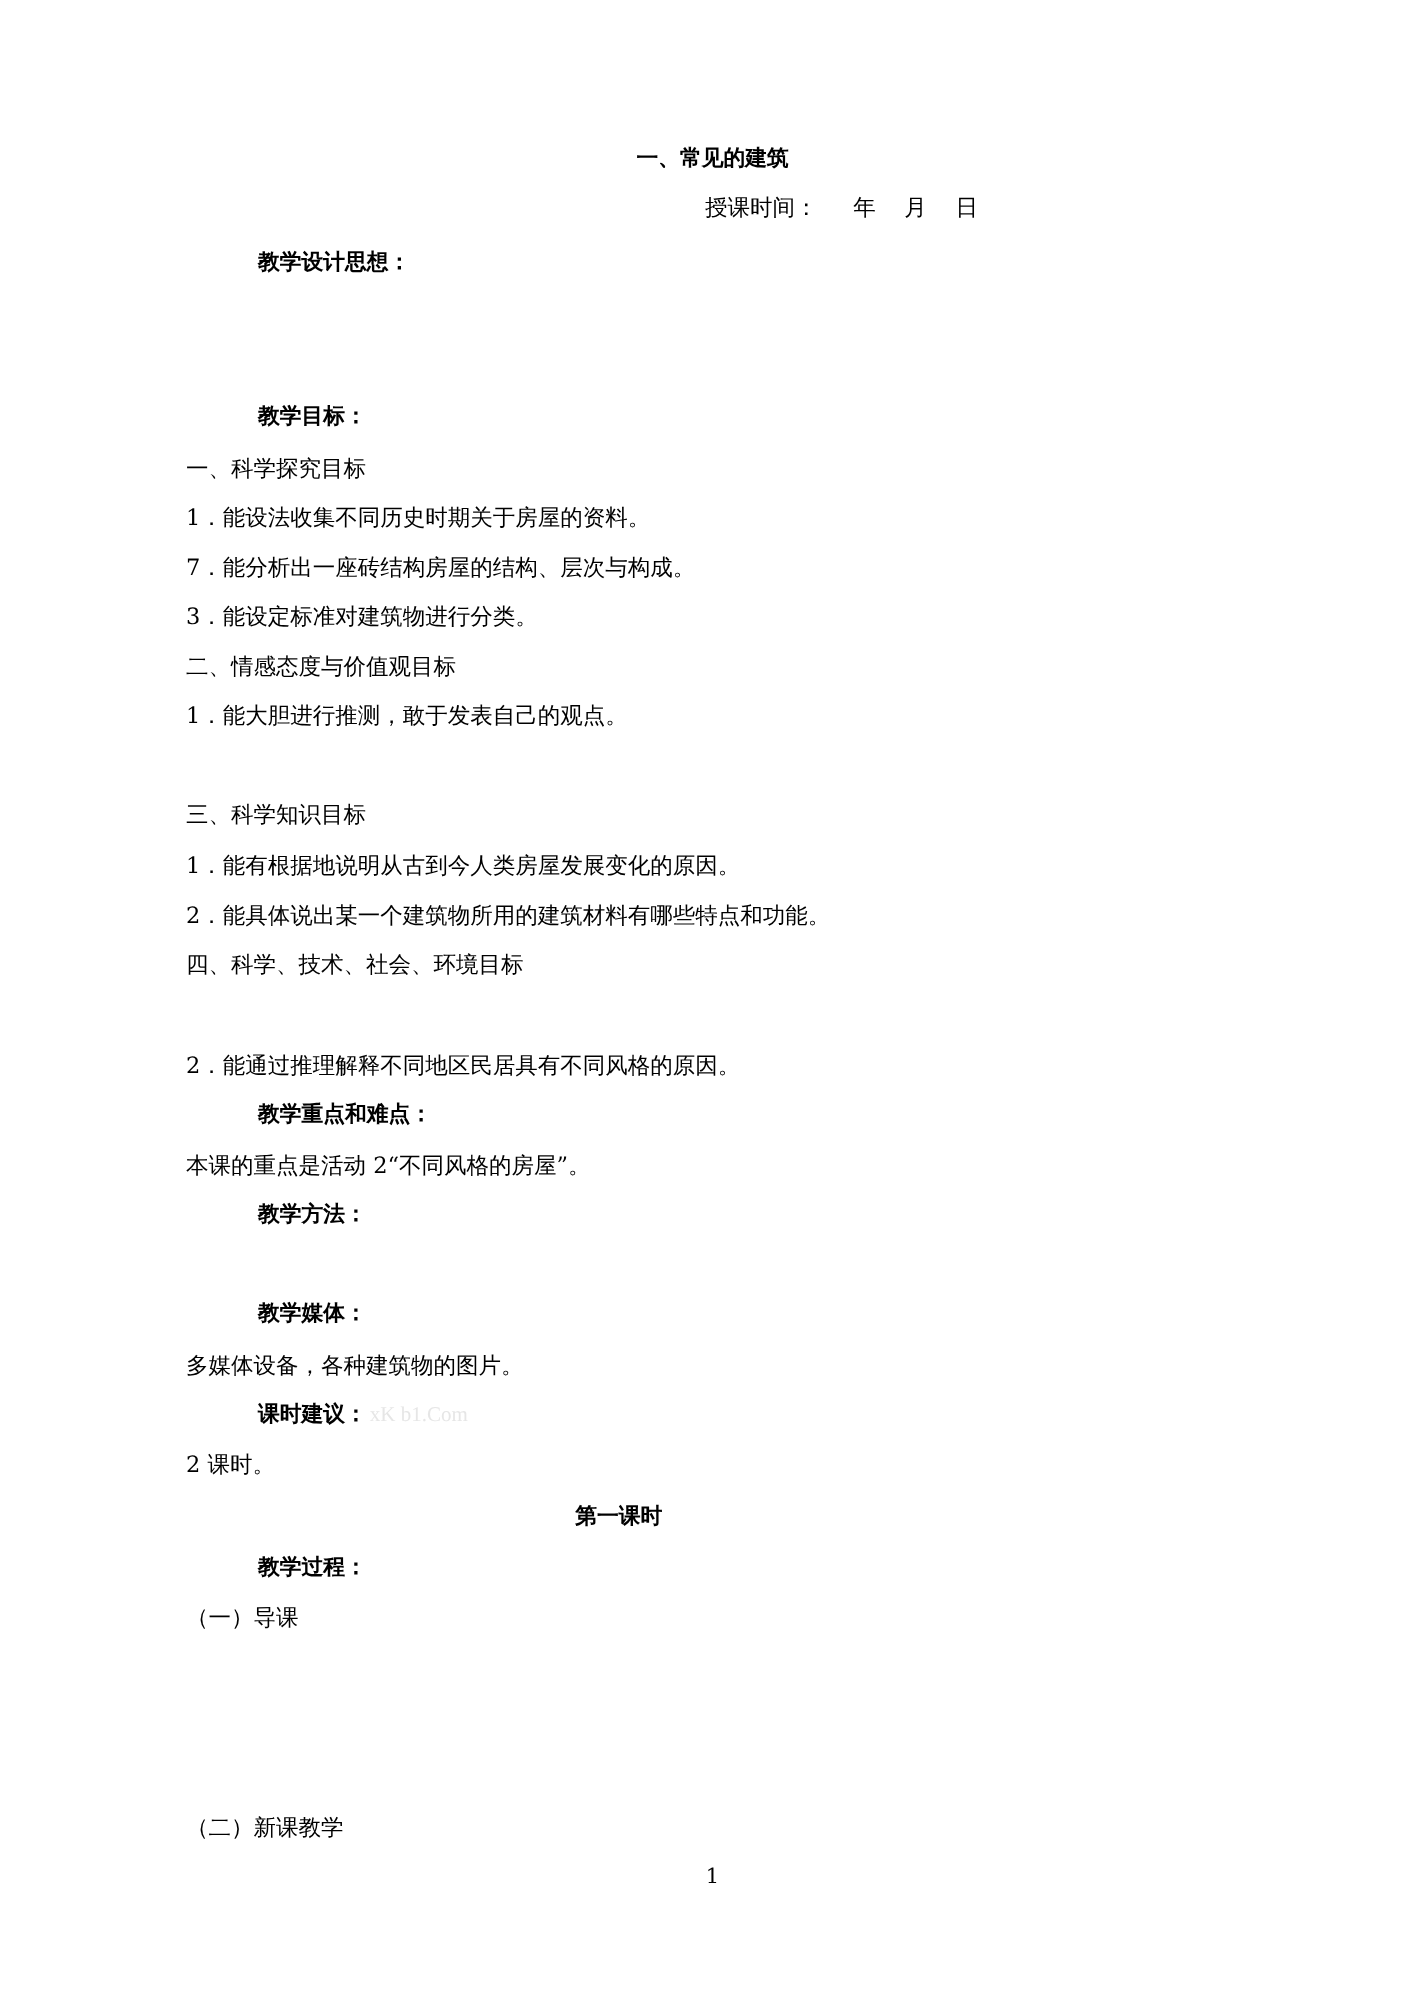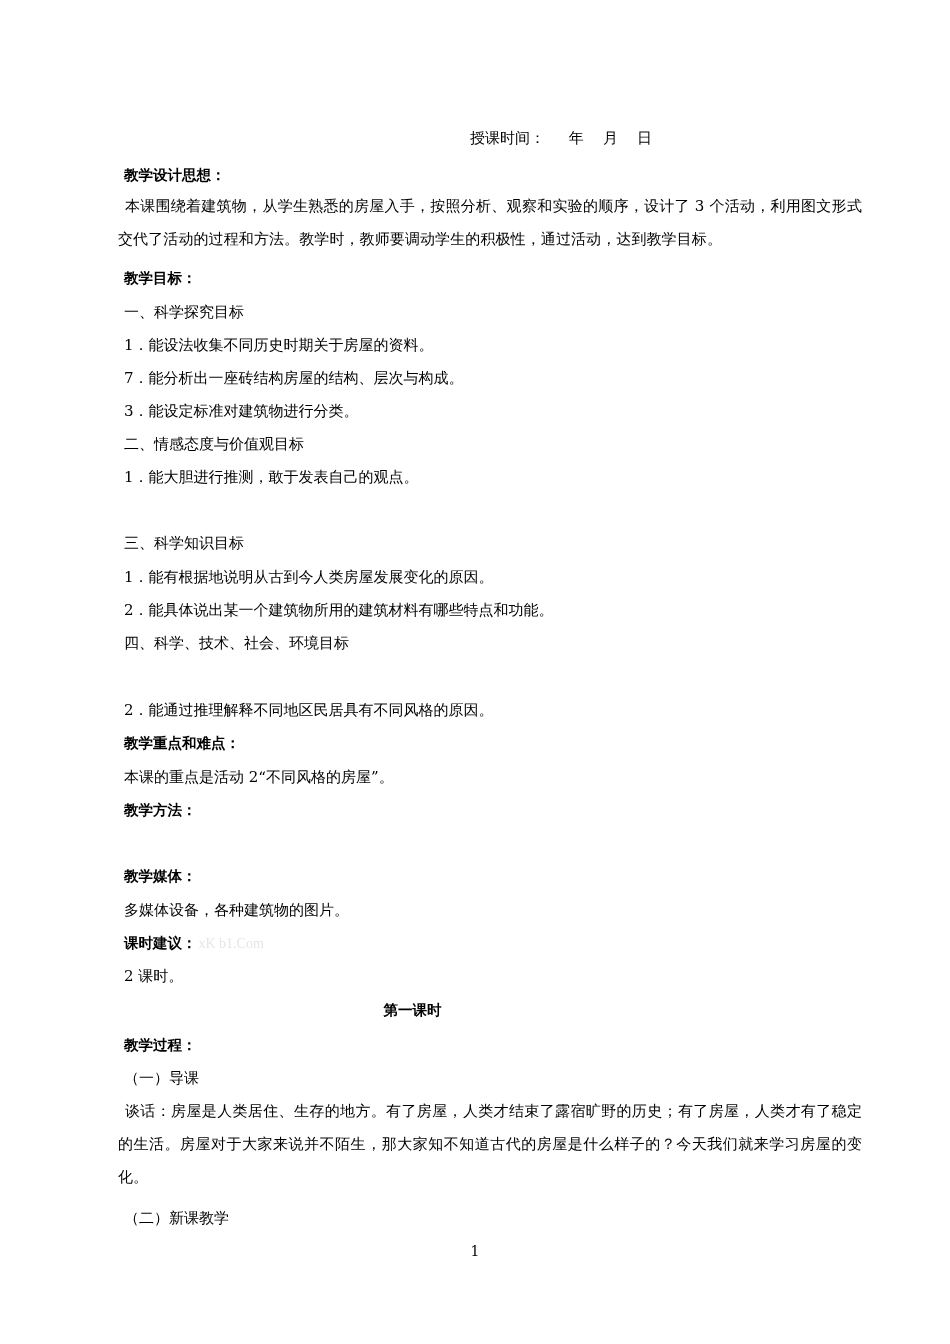--- a/index.html
+++ b/index.html
@@ -1,38 +1,38 @@
 <!DOCTYPE html>
 <html><head>
   <meta charset="utf-8">
   <style>
     html, body { margin: 0; padding: 0; background: #ffffff; }
     body { width: 950px; height: 1344px; position: relative; overflow: hidden;
            font-family: "DejaVu Serif", "Liberation Serif", serif; color: #000; }
     .page { position: absolute; left: 0; top: 0; width: 950px; height: 1344px; }
     .line { position: absolute; left: 124px; font-size: 15px; line-height: 20px; white-space: nowrap; }
-    .bold { font-family: "DejaVu Sans", "Liberation Sans", sans-serif; font-weight: bold; font-size: 14.5px; }
+    .bold { font-family: "DejaVu Sans", "Liberation Sans", sans-serif; font-weight: bold; font-size: 14.5px; margin-left: 48px; }
     .title { position: absolute; left: 0; width: 950px; text-align: center; top: 96px;
              font-family: "DejaVu Sans", "Liberation Sans", sans-serif; font-weight: bold; font-size: 14.5px; }
     .date { position: absolute; left: 470px; top: 129px; font-size: 15px; white-space: pre; }
     .para { position: absolute; left: 118px; width: 744px; font-size: 15px; line-height: 33px;
             text-indent: 7px; text-align: justify; text-align-last: left; letter-spacing: 0.1px; }
     .center { position: absolute; left: 0; width: 825px; text-align: center;
               font-family: "DejaVu Sans", "Liberation Sans", sans-serif; font-weight: bold; font-size: 14.5px; }
     .watermark { color: #e6e6e6; font-family: "Liberation Serif", serif; font-weight: normal; font-size: 14px; margin-left: 2px; }
     .pagenum { position: absolute; left: 0; width: 950px; text-align: center; top: 1243px; font-size: 14px; }
   </style>
 </head>
 <body>
 
 <div class="page">
+  <div class="title">一、常见的建筑</div>
   <div class="date">授课时间：     年    月    日</div>
 
   <div class="line bold" style="top:165px">教学设计思想：</div>
-  <div class="para" style="top:190px">本课围绕着建筑物，从学生熟悉的房屋入手，按照分析、观察和实验的顺序，设计了 3 个活动，利用图文形式交代了活动的过程和方法。教学时，教师要调动学生的积极性，通过活动，达到教学目标。</div>
 
   <div class="line bold" style="top:268px">教学目标：</div>
 
   <div class="line" style="top:302px">一、科学探究目标</div>
   <div class="line" style="top:335px">1．能设法收集不同历史时期关于房屋的资料。</div>
   <div class="line" style="top:368px">7．能分析出一座砖结构房屋的结构、层次与构成。</div>
   <div class="line" style="top:401px">3．能设定标准对建筑物进行分类。</div>
 
   <div class="line" style="top:434px">二、情感态度与价值观目标</div>
   <div class="line" style="top:467px">1．能大胆进行推测，敢于发表自己的观点。</div>
@@ -54,17 +54,16 @@
 
   <div class="line bold" style="top:933px">
     <span>课时建议：</span><span class="watermark">xK b1.Com</span>
   </div>
   <div class="line" style="top:966px">2 课时。</div>
 
   <div class="center" style="top:1001px">第一课时</div>
 
   <div class="line bold" style="top:1035px">教学过程：</div>
   <div class="line" style="top:1068px">（一）导课</div>
-  <div class="para" style="top:1095px">谈话：房屋是人类居住、生存的地方。有了房屋，人类才结束了露宿旷野的历史；有了房屋，人类才有了稳定的生活。房屋对于大家来说并不陌生，那大家知不知道古代的房屋是什么样子的？今天我们就来学习房屋的变化。</div>
   <div class="line" style="top:1208px">（二）新课教学</div>
 
   <div class="pagenum">1</div>
 </div>
 
 </body></html>

